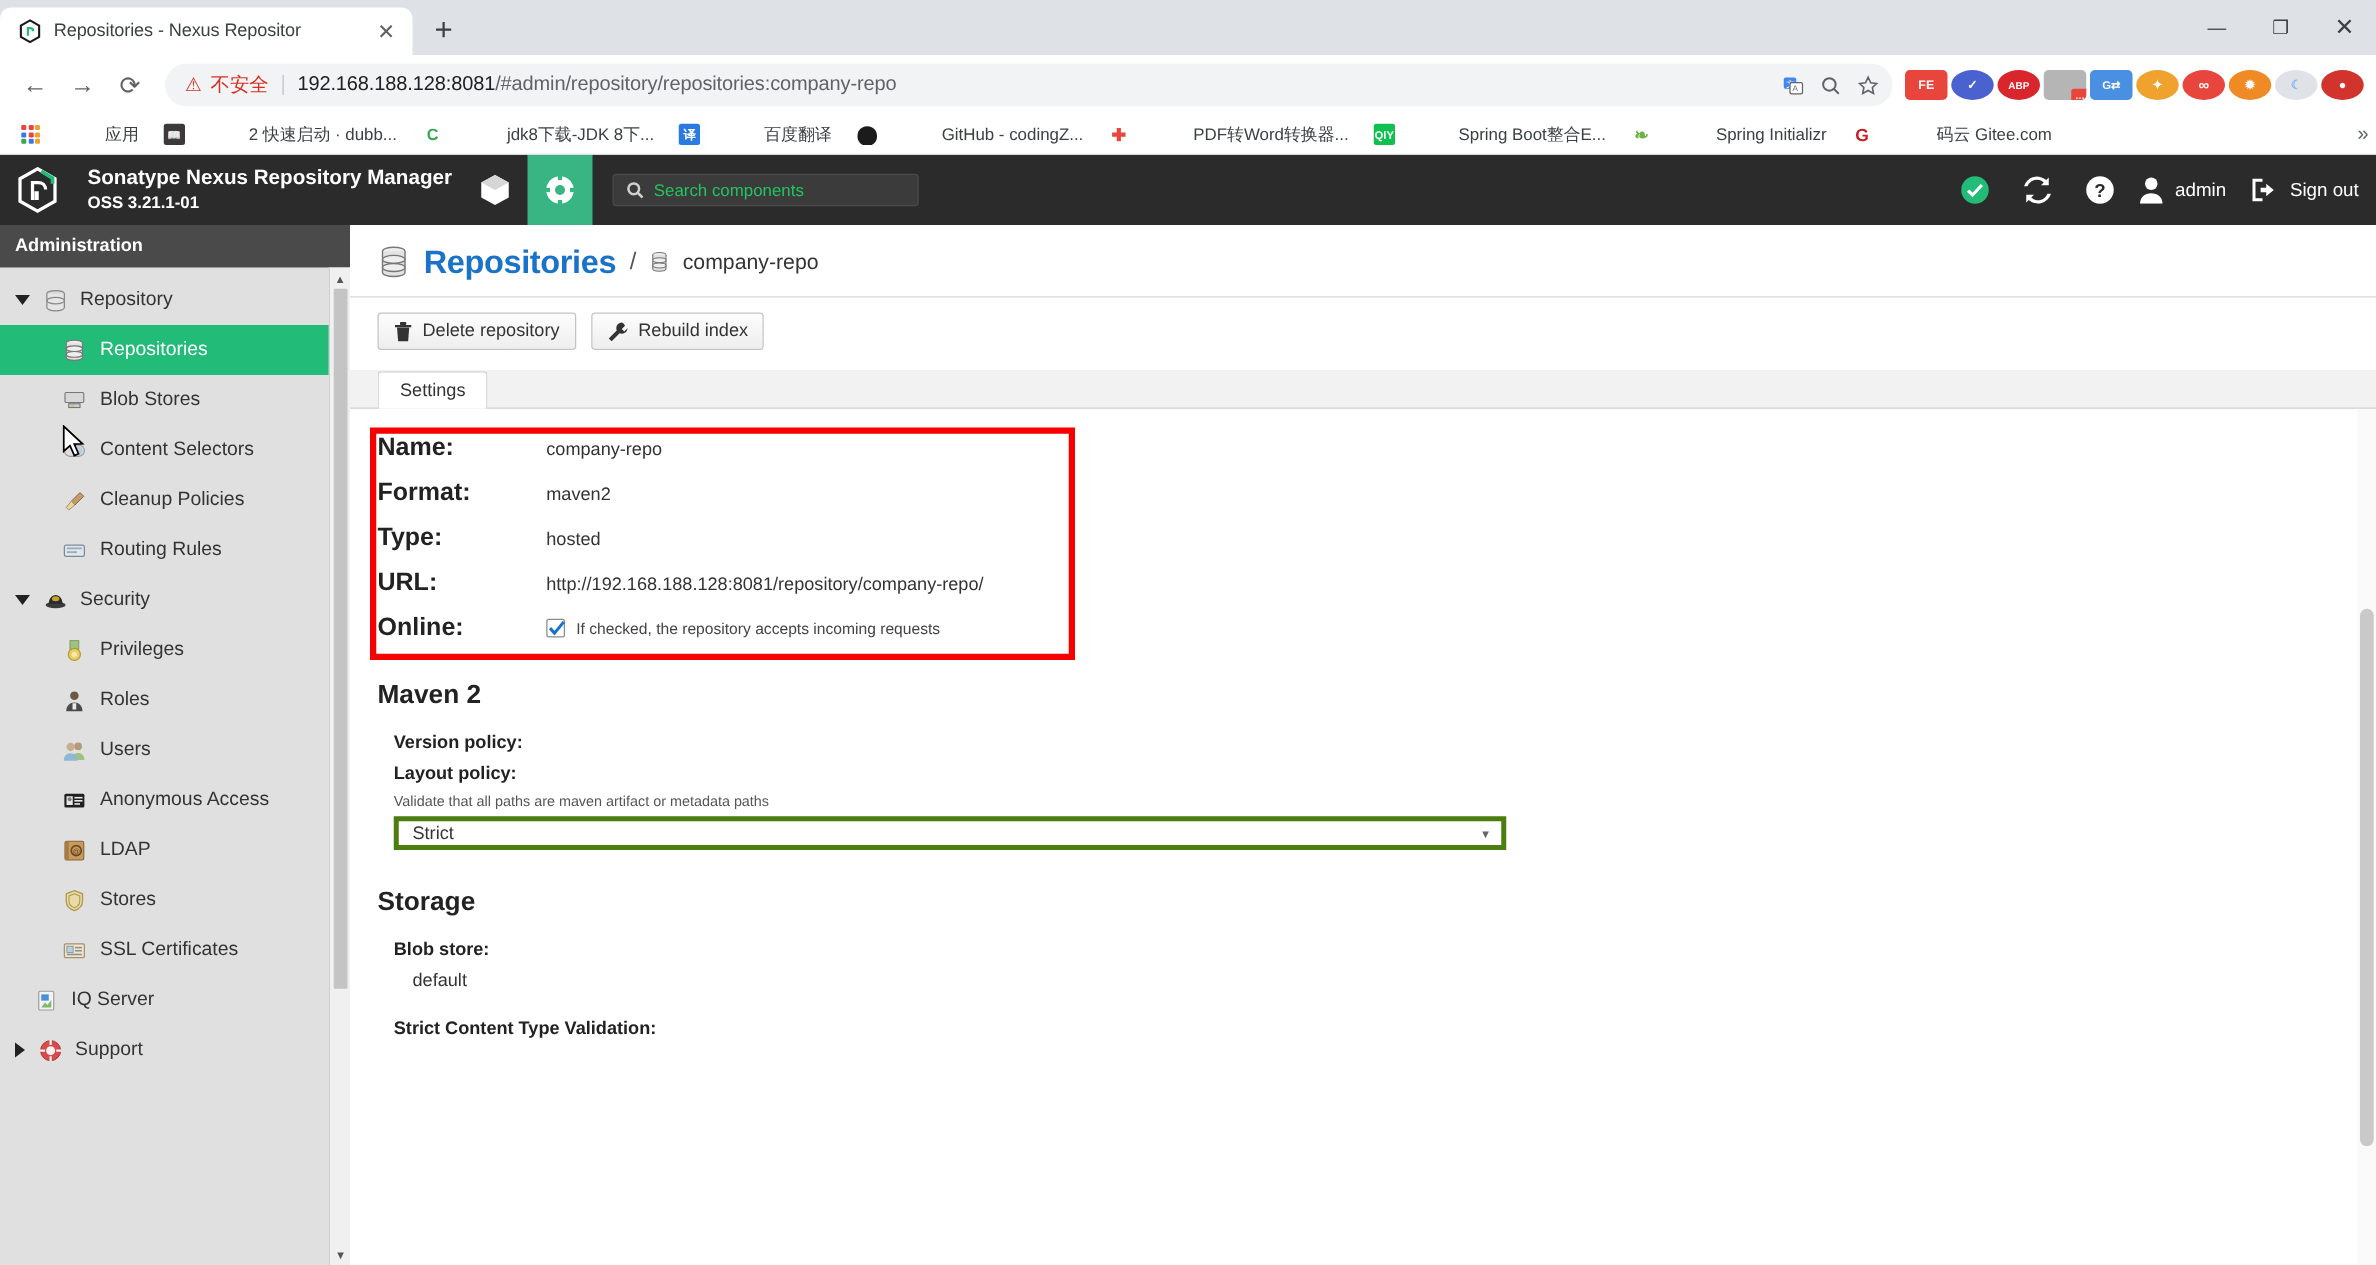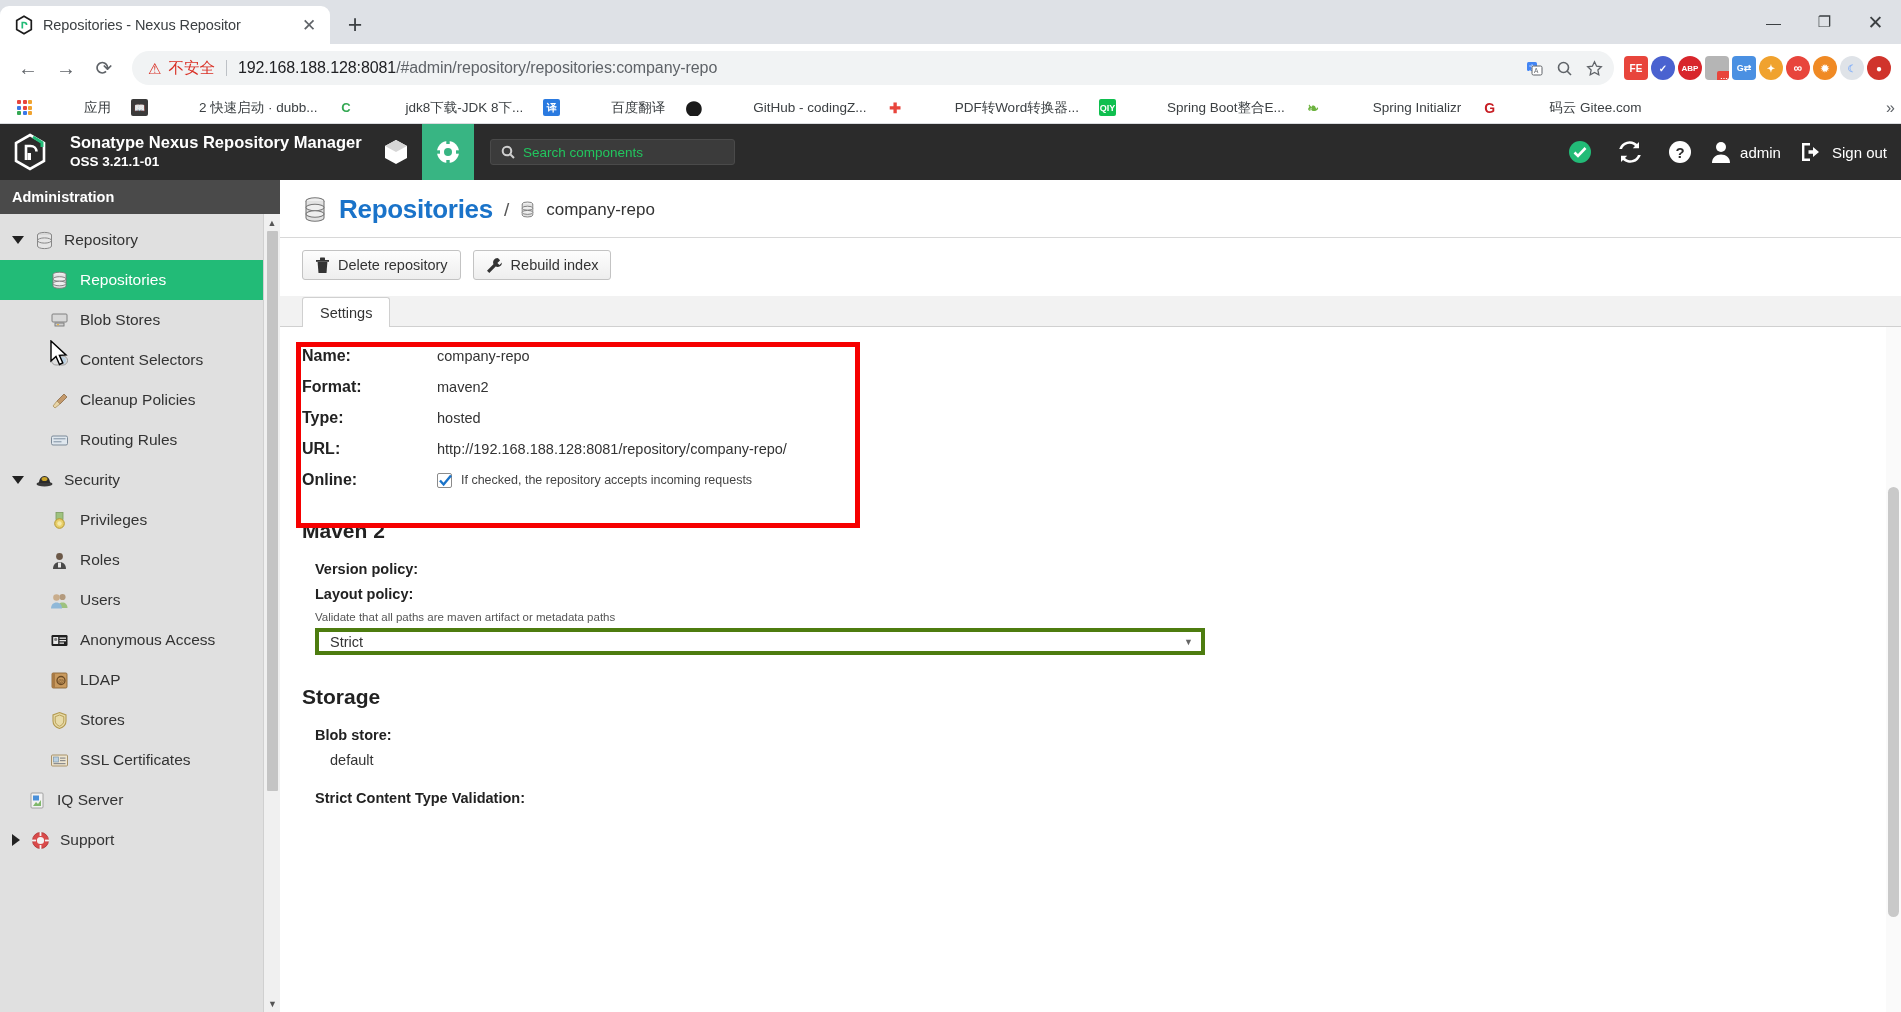--- a/index.html
+++ b/index.html
@@ -65,21 +65,21 @@
   .omni-divider { width:1px; height:16px; background:#bdc1c6; flex:none; margin: 0 4px;}
   .url { font-size: 16px; color: #202124; white-space: nowrap; overflow: hidden; flex: 1;
          letter-spacing: -0.1px;}
   .url .dim { color: #5f6368; }
   .omni-icons { display: flex; align-items: center; gap: 2px; flex: none; }
   .omni-ic { width: 28px; height: 28px; display:flex; align-items:center; justify-content:center;
              color:#5f6368; font-size:15px; }
 
   .ext-icons { display: flex; align-items: center; gap: 3px; flex: none; }
   .ext {
-    width: 24px; height: 24px; border-radius: 4px; flex: none;
+    width: 34px; height: 24px; border-radius: 4px; flex: none;
     display:flex;align-items:center;justify-content:center;
     font-size:10px;color:#fff;font-weight:bold;overflow:hidden;position:relative;
   }
   .ext.round { border-radius: 50%; }
 
   .bookmarks {
     height: 32px; background: #fff; display: flex; align-items: center;
     padding: 0 8px; gap: 4px; flex: none; border-bottom: 1px solid #dadce0;
     position: relative;
   }
@@ -182,21 +182,21 @@
   .nx-tab { height: 30px; background: #fff; border: 1px solid #d0d0d0; border-bottom: none;
             border-radius: 3px 3px 0 0; display: flex; align-items: center; padding: 0 17px;
             font-size: 14.5px; color: #333; position: relative; top: 1px; }
 
   .nx-content { flex: 1; padding: 20px 0 0 22px; overflow: hidden; position: relative;}
 
   .infobox { position: relative; width: 565px; }
   .redbox { position: absolute; left: -6px; top: -5px; width: 564px; height: 186px;
             border: 5px solid #f60000; pointer-events: none; }
   .inforow { display: flex; align-items: baseline; margin-bottom: 13px; }
-  .info-lbl { width: 135px; flex: none; font-size: 16px; font-weight: bold; color: #222; }
+  .info-lbl { width: 135px; flex: none; font-size: 20px; font-weight: bold; color: #222; }
   .info-val { font-size: 14.5px; color: #333; }
   .online-row { display:flex; align-items:center; margin-top: 4px;}
   .chk { width: 15px; height: 15px; background: #fff; border: 1px solid #8b8b8b;
          border-radius: 2px; flex:none; margin-right: 9px; position: relative; }
   .chk svg { position:absolute; left:1px; top:0px; }
   .online-txt { font-size: 12.5px; color: #444; }
 
   .sec-title { font-size: 21px; font-weight: bold; color: #222; margin: 30px 0 18px 0; }
   .fld-lbl { font-size: 14.5px; font-weight: bold; color: #222; margin: 0 0 9px 13px; }
   .fld-val { font-size: 14.5px; color: #333; margin: 0 0 22px 28px; }

